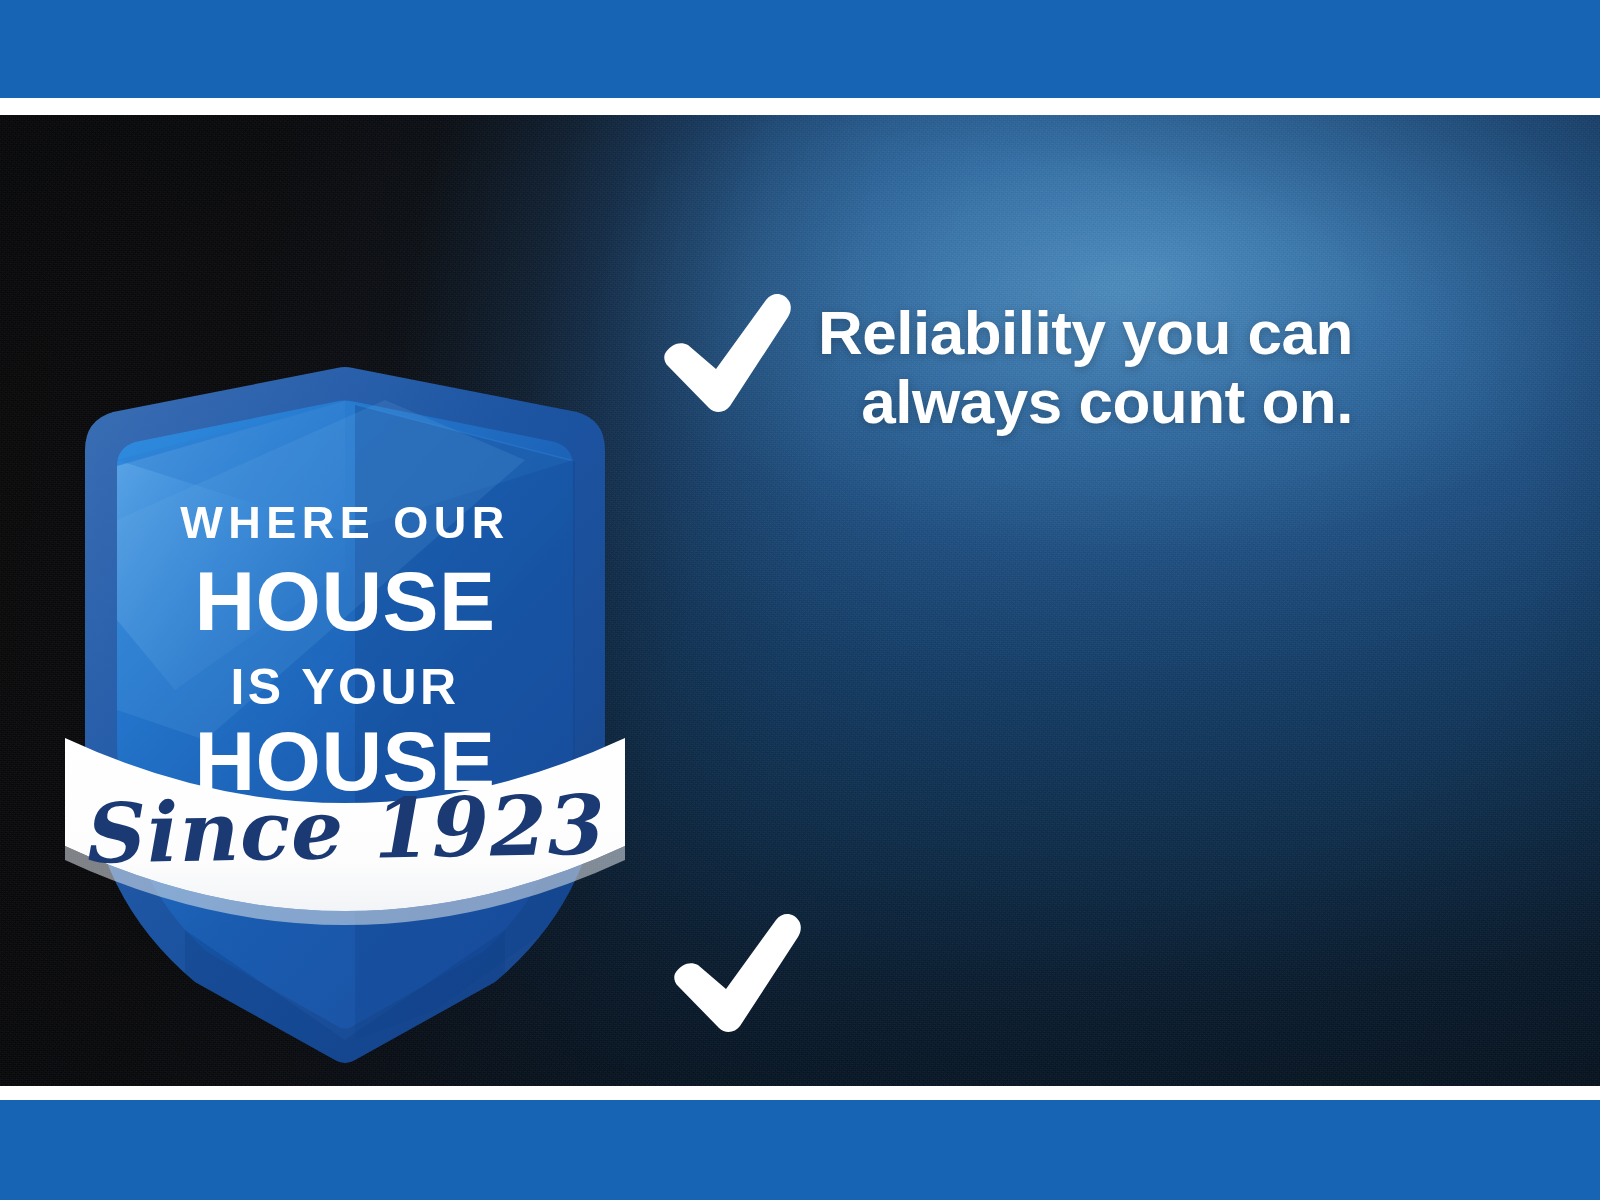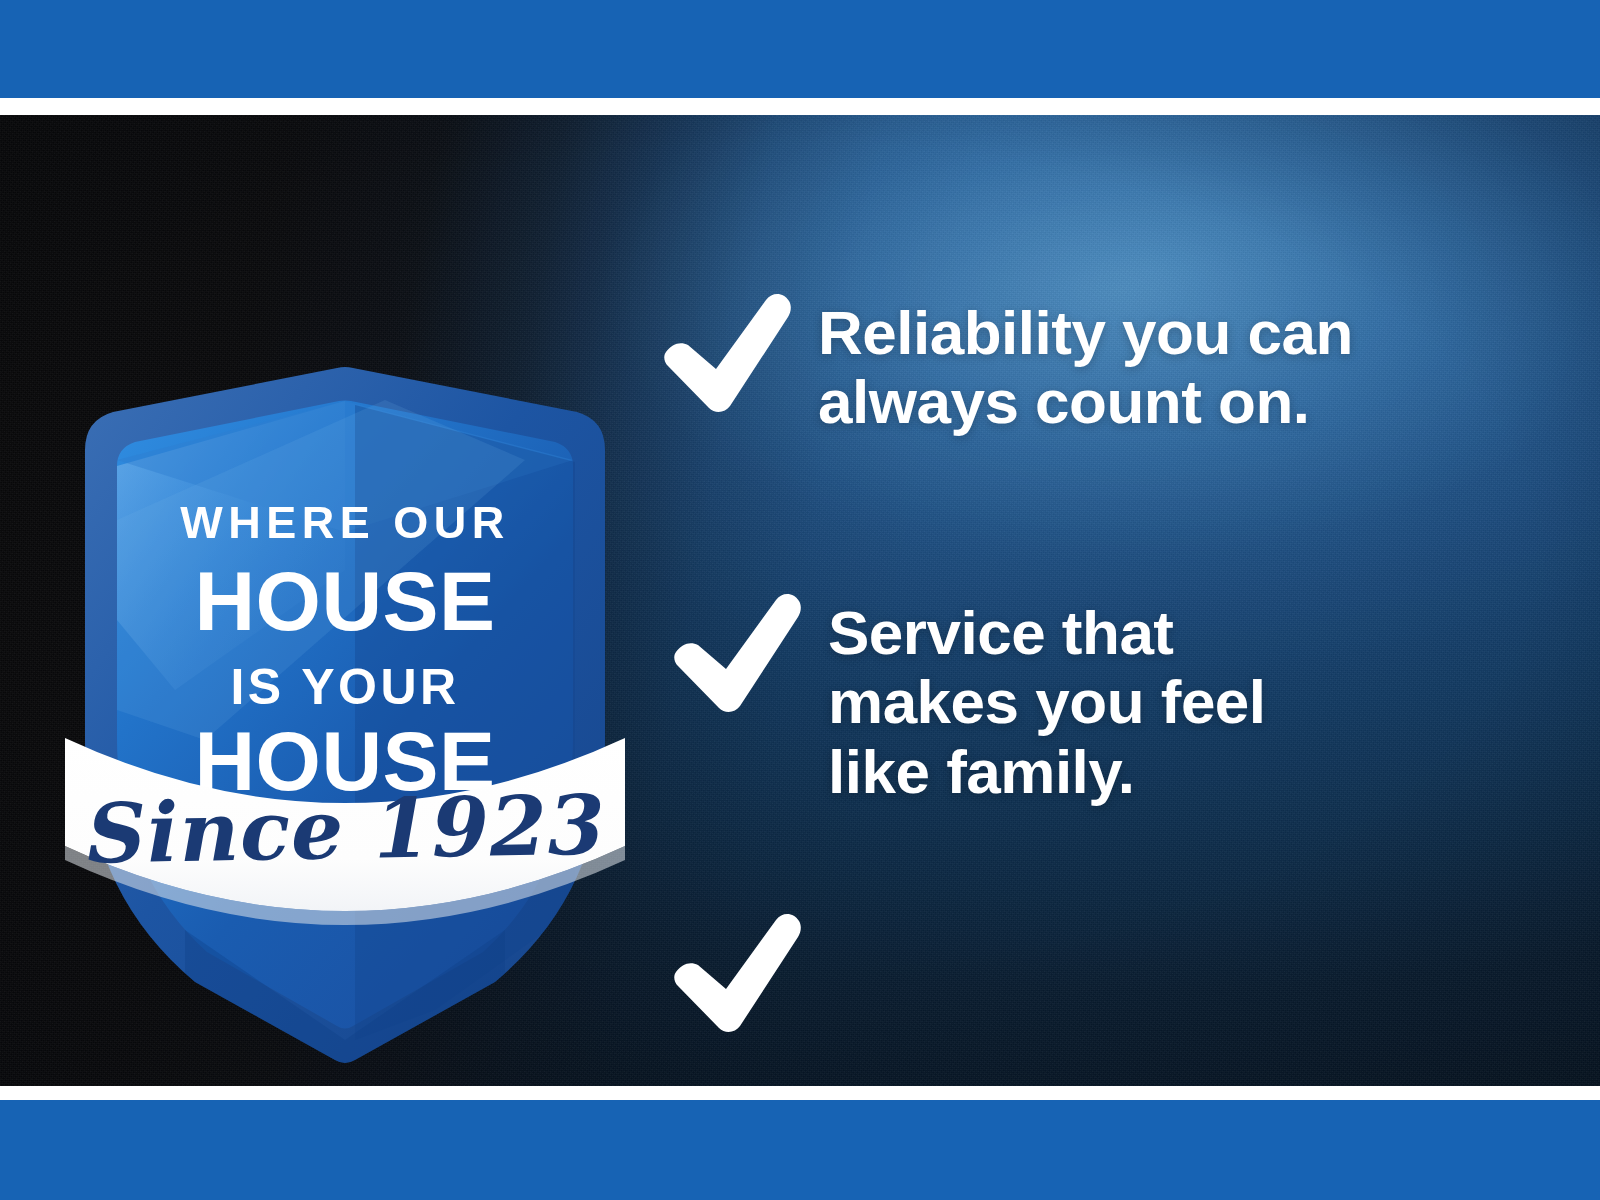--- a/index.html
+++ b/index.html
@@ -122,20 +122,21 @@
   
   .bullets {
     position:absolute;
     left:660px; top:175px;
     width:880px; height:860px;
   }
   .bullet {
     position:absolute;
     display:flex;
     align-items:flex-start;
+    text-align:right;
   }
   .b1 { top:0px;   left:0px;  }
   .b2 { top:300px; left:10px; }
   .b3 { top:620px; left:10px; }
 
   .check {
     flex:0 0 auto;
     width:132px; height:122px;
     margin-right:26px;
   }
@@ -250,31 +251,20 @@
         <span class="check">
           <svg viewBox="0 0 132 122" xmlns="http://www.w3.org/2000/svg">
             <path d="M6 62 C12 54 20 51 28 55 L56 79 L106 10 C113 1 124 3 129 11 C132 16 131 22 128 27
                      L70 116 C65 123 55 124 49 118 L8 76 C4 72 3 66 6 62 Z" fill="#ffffff"></path>
           </svg>
         </span>
         <div class="bullet-text">Reliability you can
 always count on.</div>
       </div>
 
-      <div class="bullet b2">
-        <span class="check">
-          <svg viewBox="0 0 132 122" xmlns="http://www.w3.org/2000/svg">
-            <path d="M6 62 C12 54 20 51 28 55 L56 79 L106 10 C113 1 124 3 129 11 C132 16 131 22 128 27
-                     L70 116 C65 123 55 124 49 118 L8 76 C4 72 3 66 6 62 Z" fill="#ffffff"></path>
-          </svg>
-        </span>
-        <div class="bullet-text">Service that
-makes you feel
-like family.</div>
-      </div>
 
       <div class="bullet b3">
         <span class="check">
           <svg viewBox="0 0 132 122" xmlns="http://www.w3.org/2000/svg">
             <path d="M6 62 C12 54 20 51 28 55 L56 79 L106 10 C113 1 124 3 129 11 C132 16 131 22 128 27
                      L70 116 C65 123 55 124 49 118 L8 76 C4 72 3 66 6 62 Z" fill="#ffffff"></path>
           </svg>
         </span>
       </div>
 

